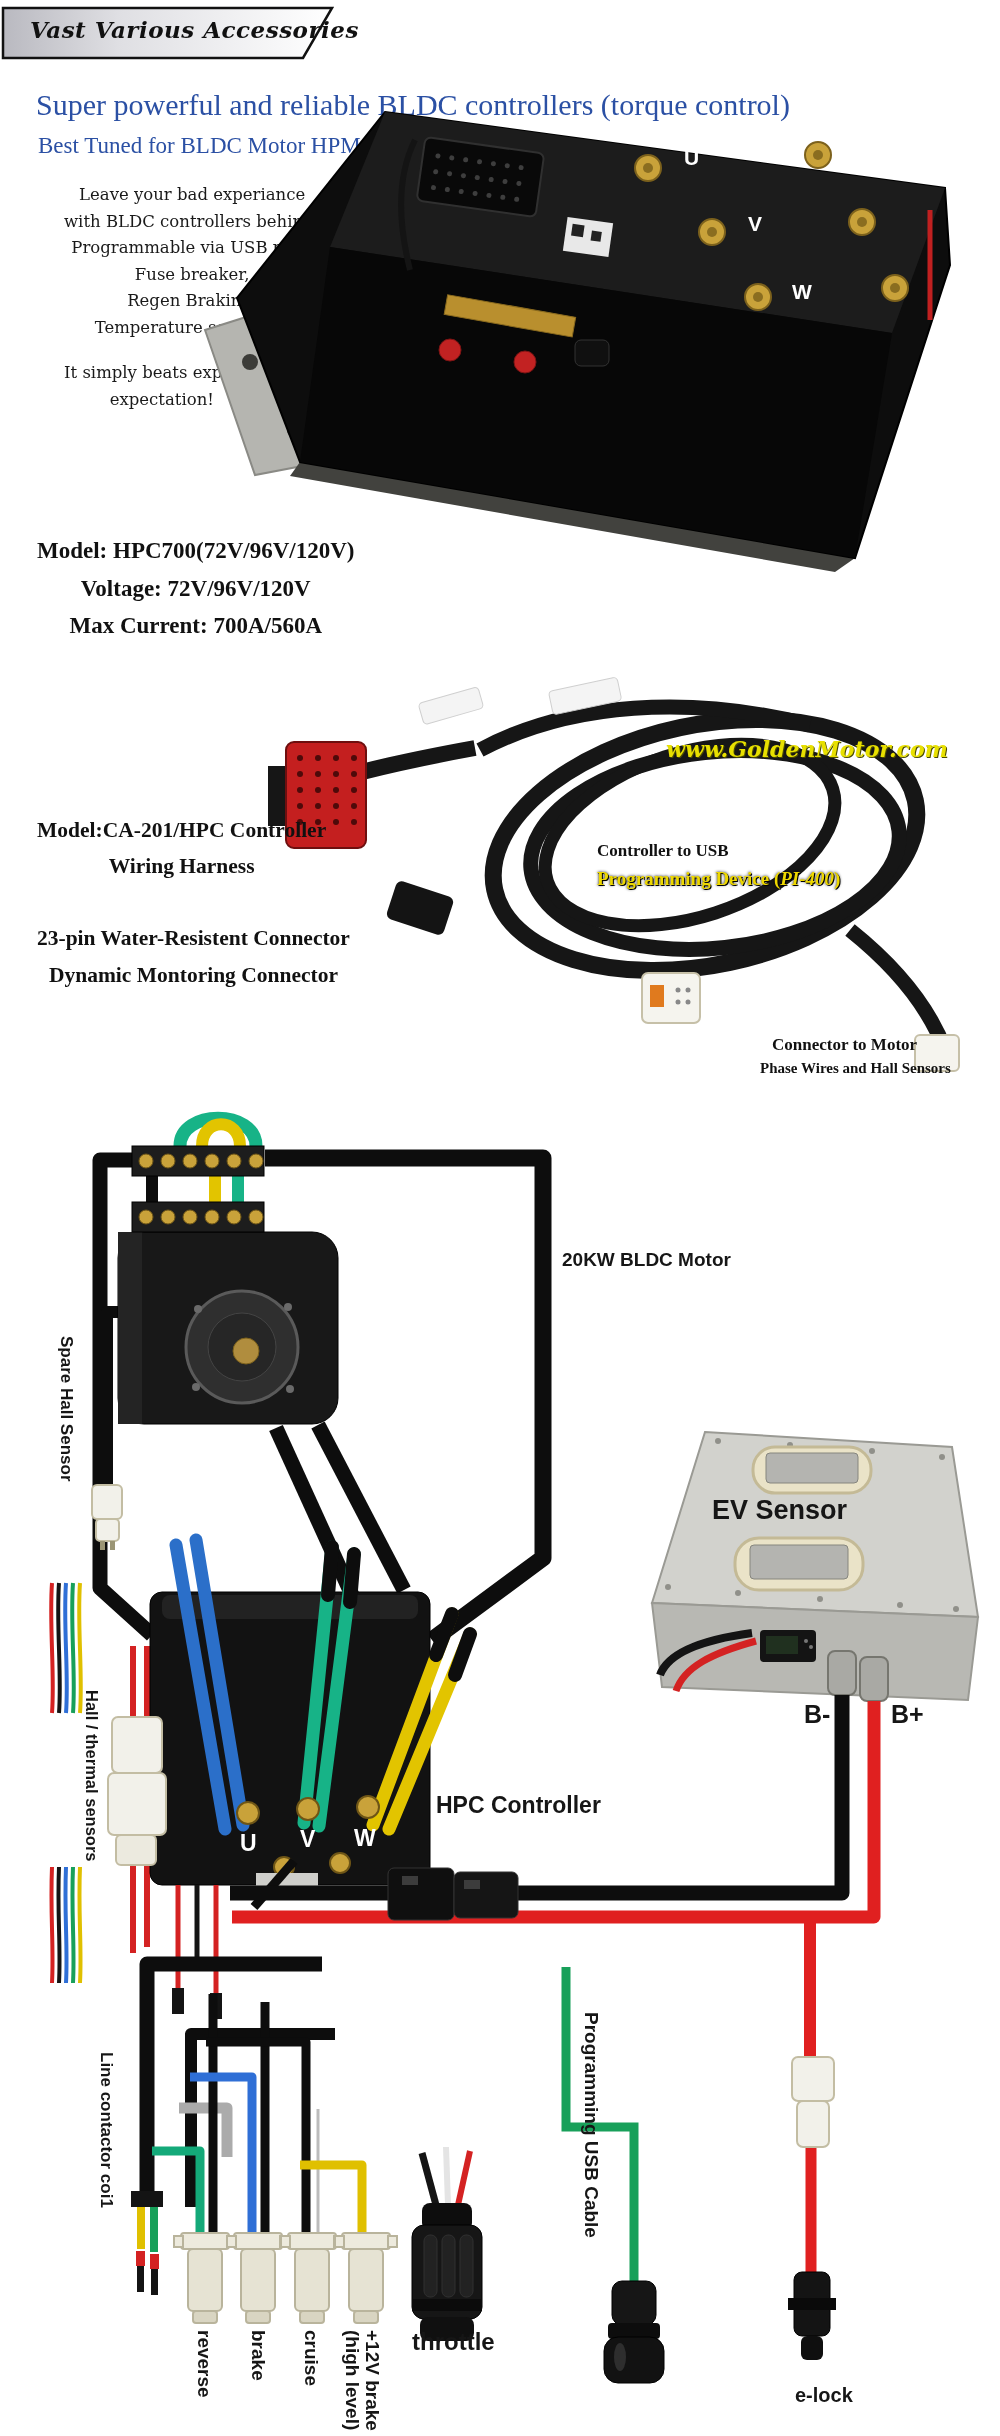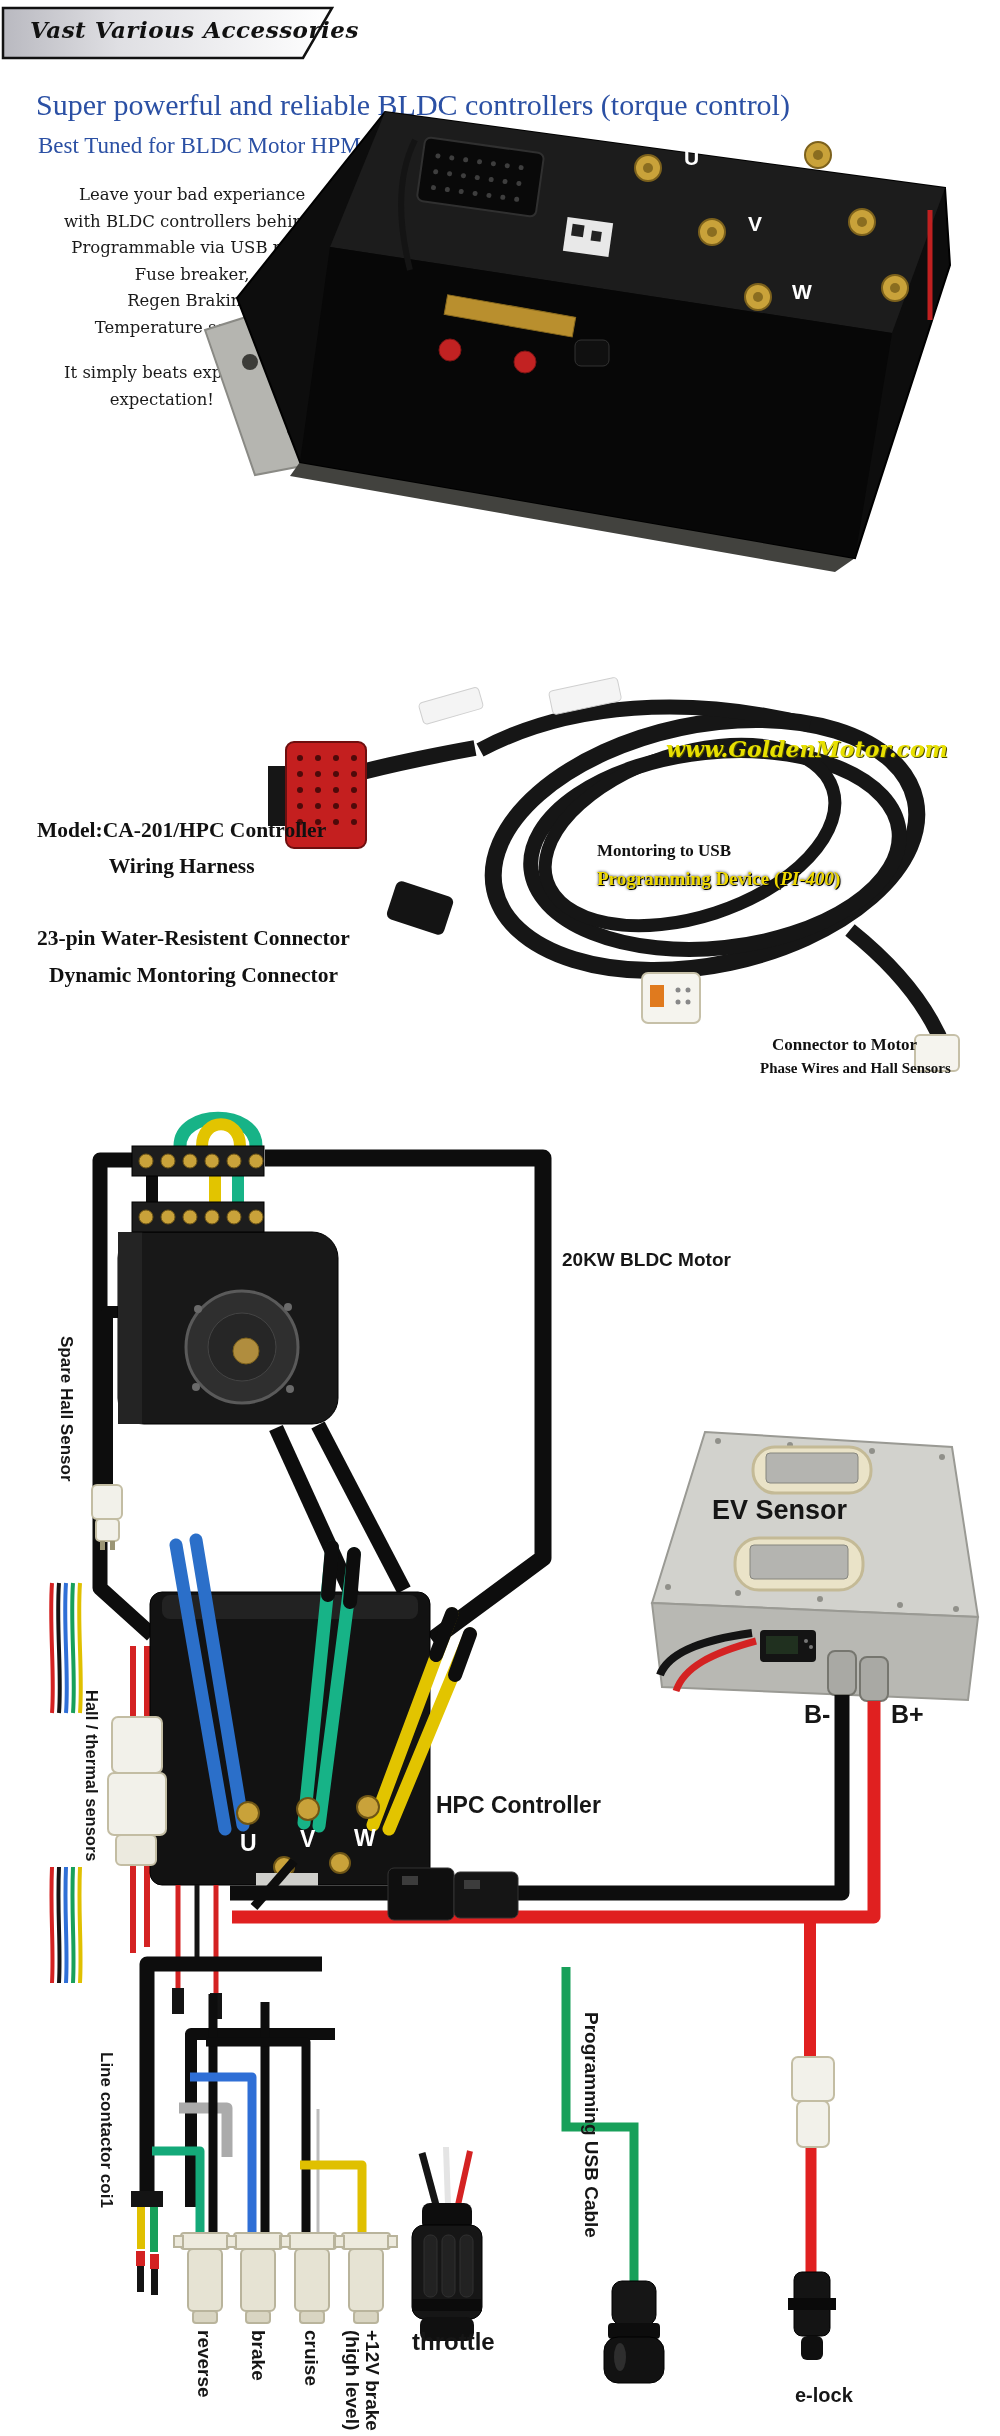--- a/index.html
+++ b/index.html
@@ -120,20 +120,23 @@
         <circle cx="667" cy="122" r="5"></circle>
         <circle cx="700" cy="188" r="5"></circle>
     </g>
     <path d="M 735,110 V 220" stroke="#c02020" stroke-width="5" fill="none"></path>
     <path d="M 220,40 C 200,80 205,130 215,170" stroke="#141414" stroke-width="6" fill="none"></path>
   </svg>
   <div class="ab wlab" style="left:684px;top:146px;font-size:21px">U</div>
   <div class="ab wlab" style="left:748px;top:212px;font-size:21px">V</div>
   <div class="ab wlab" style="left:792px;top:280px;font-size:21px">W</div>
 
+  <div class="ab serif specs pre" style="left:37px;top:532px">Model: HPC700(72V/96V/120V)
+Voltage: 72V/96V/120V
+Max Current: 700A/560A</div>
 
   <svg class="ab" style="left:250px;top:640px" width="750" height="470" viewBox="0 0 750 470">
     <g fill="none" stroke="#161616">
       <path d="M 50,150 C 110,130 170,118 225,108" stroke-width="16"></path>
       <ellipse cx="455" cy="205" rx="215" ry="120" stroke-width="17" transform="rotate(-12 455 205)"></ellipse>
       <ellipse cx="465" cy="210" rx="185" ry="98" stroke-width="15" transform="rotate(-6 465 210)"></ellipse>
       <ellipse cx="440" cy="195" rx="150" ry="82" stroke-width="13" transform="rotate(-18 440 195)"></ellipse>
       <path d="M 230,110 C 320,62 440,55 560,85" stroke-width="15"></path>
       <path d="M 600,290 C 650,330 680,370 695,410" stroke-width="15"></path>
     </g>
@@ -177,21 +180,21 @@
       <circle cx="428" cy="362" r="2.5" fill="#888"></circle>
       <circle cx="438" cy="362" r="2.5" fill="#888"></circle>
     <rect x="665" y="395" width="44" height="36" rx="5" fill="#f5f4ee" stroke="#c6c0a8" stroke-width="2"></rect>
   </svg>
 
   <div class="ab serif hmodel pre" style="left:37px;top:812px">Model:CA-201/HPC Controller
 Wiring Harness</div>
   <div class="ab serif hfeat pre" style="left:37px;top:920px">23-pin Water-Resistent Connector
 Dynamic Montoring Connector</div>
   <div class="ab watermark" style="left:666px;top:736px">www.GoldenMotor.com</div>
-  <div class="ab klab" style="left:597px;top:841px;font-size:17px">Montoring to USB</div>
+  <div class="ab klab" style="left:597px;top:841px;font-size:17px">Controller to USB</div>
   <div class="ab ylab" style="left:597px;top:868px"><span>Programming Device (</span><span style="font-style:italic">PI-400</span><span>)</span></div>
   <div class="ab klab" style="left:772px;top:1035px;font-size:17px">Connector to Motor</div>
   <div class="ab klab" style="left:760px;top:1060px;font-size:15px">Phase Wires and Hall Sensors</div>
 
   <svg class="ab" style="left:0;top:1095px" width="1000" height="1341" viewBox="0 0 1000 1341">
 
     <g fill="none" stroke="#0d0d0d" stroke-linejoin="round">
       <path d="M 135,65 H 100 V 493 L 152,540" stroke-width="15"></path>
       <path d="M 265,63 H 543 V 463 L 432,545" stroke-width="17"></path>
       <path d="M 318,330 L 404,495" stroke-width="15"></path>

